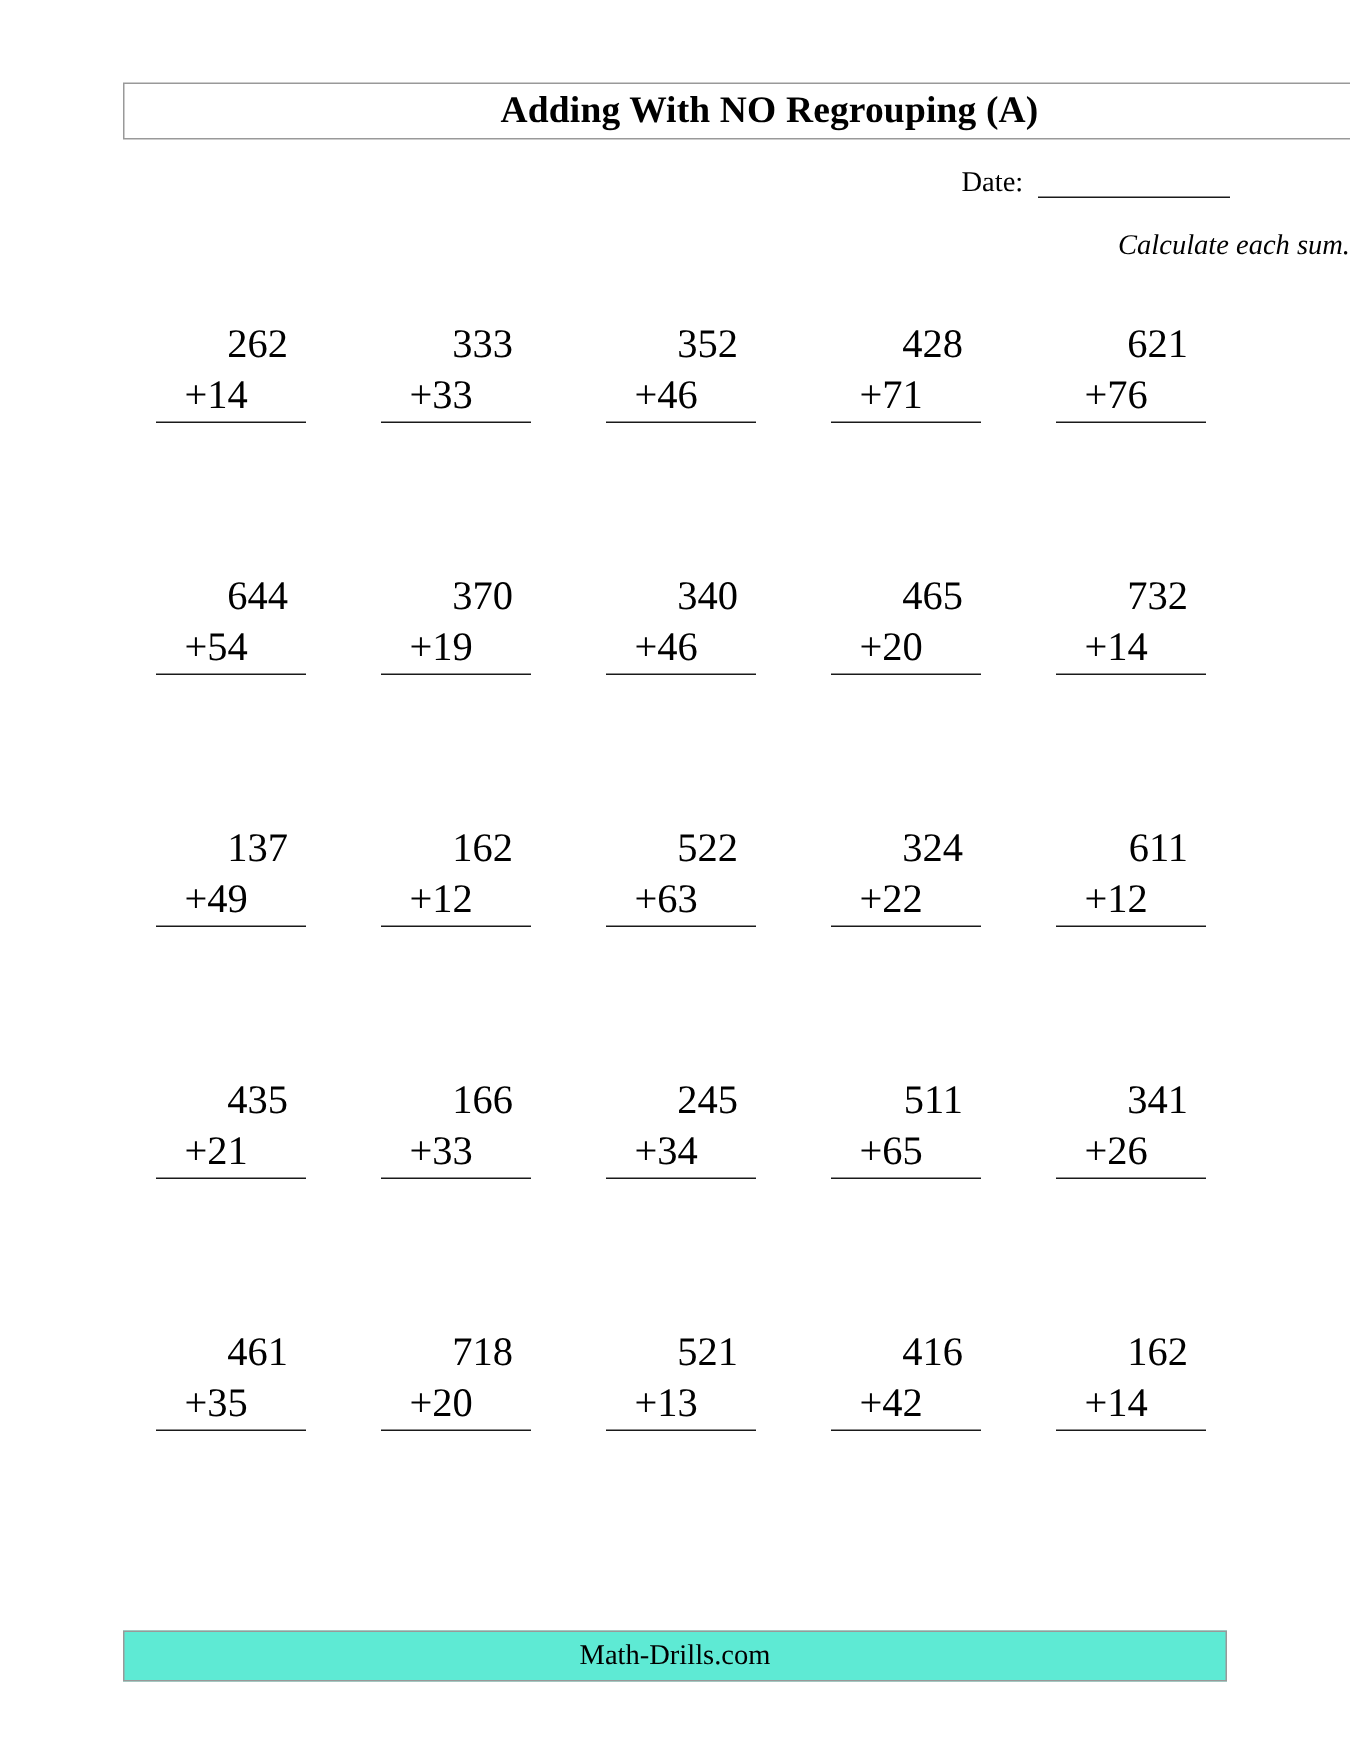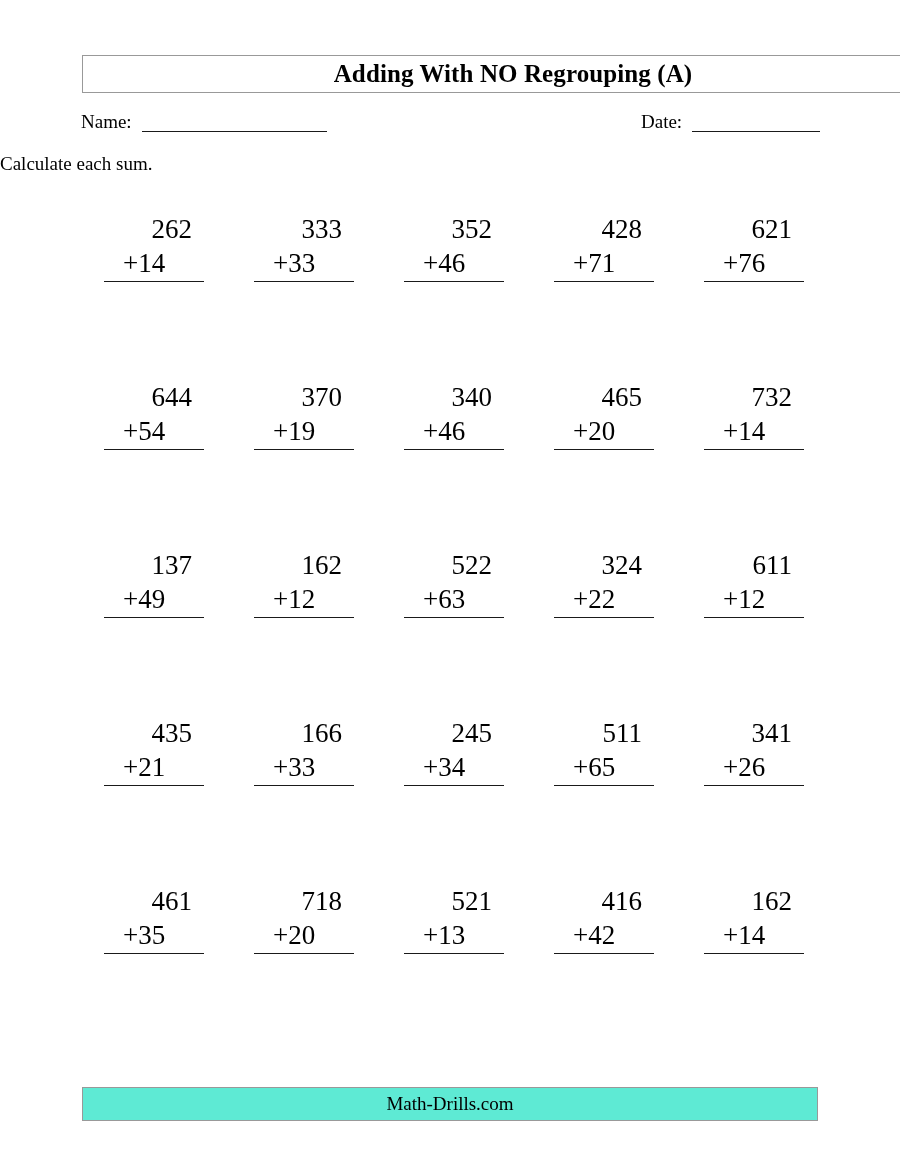--- a/index.html
+++ b/index.html
@@ -64,22 +64,23 @@
   .field-name .field-rule  { width: 185px; }
   .field-date  { left: 641px; top: 2px; }
   .field-date .field-rule  { width: 128px; }
 
   
   .instruction {
     position: absolute;
     left: 0;
     top: 153px;
     width: 900px;
-    text-align: left;
+    text-align: right;
     font-size: 19px;
+    font-style: italic;
   }
 
   
   .grid {
     position: absolute;
     left: 0;
     top: 212px;
     width: 804px;
   }
   .prow {
@@ -141,24 +142,20 @@
   }
 </style>
 </head>
 <body>
 
 <div class="title-box">
   <span class="title-text">Adding With NO Regrouping (A)</span>
 </div>
 
 <div class="namedate-row">
-  <div class="field field-name">
-    <span class="field-label">Name:</span>
-    <span class="field-rule"></span>
-  </div>
   <div class="field field-date">
     <span class="field-label">Date:</span>
     <span class="field-rule"></span>
   </div>
 </div>
 
 <div class="instruction">Calculate each sum.</div>
 
 <div class="grid">
 

